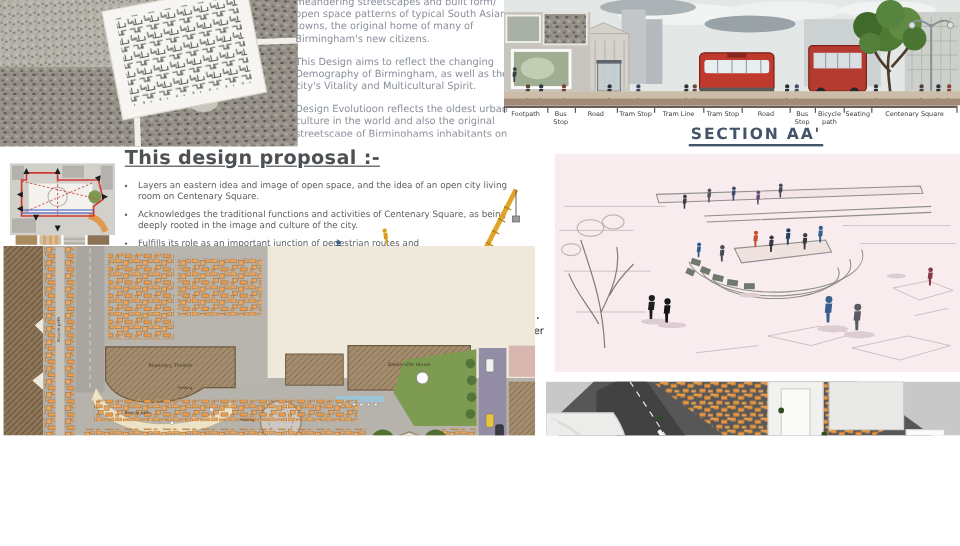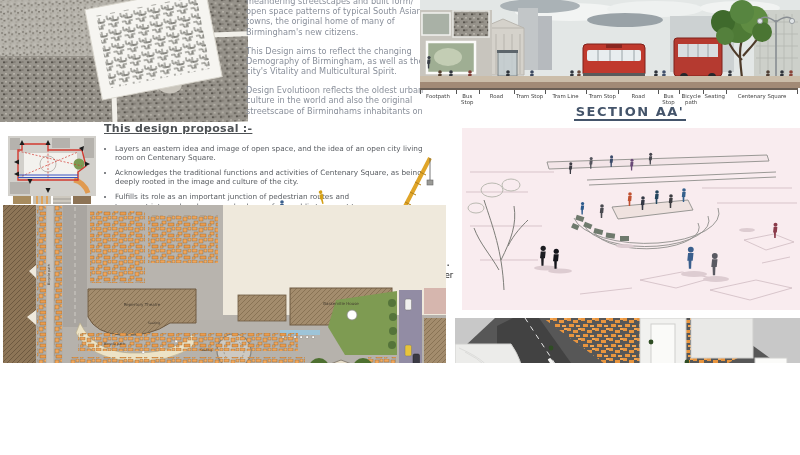--- a/index.html
+++ b/index.html
@@ -12,21 +12,21 @@
   .intro p:first-child{margin-top:-4px;}
   
   .lblrow{left:420px;top:88px;width:378px;border-top:2px solid #6b5f55;display:flex;}
   .lblcell{position:relative;font-size:5.4px;color:#3d3d3d;text-align:center;padding-top:3px;line-height:1.12;}
   .lblcell::before{content:"";position:absolute;left:0;top:0;width:1px;height:4px;background:#555;}
   .lblcell:last-child::after{content:"";position:absolute;right:0;top:0;width:1px;height:4px;background:#555;}
   .sectitle{left:440px;top:101px;width:380px;text-align:center;}
   .sectitle span{font-size:13px;font-weight:bold;letter-spacing:1.5px;color:#44546a;border-bottom:2px solid #44546a;padding:0 2px;}
   
   .proposal{left:100px;top:122px;width:345px;}
-  .proposal h3{margin:0 0 0 4px;font-size:11px;font-weight:bold;color:#4d5154;text-decoration:underline;letter-spacing:.3px;}
+  .proposal h3{margin:0 0 0 4px;font-size:16px;font-weight:bold;color:#4d5154;text-decoration:underline;letter-spacing:.3px;}
   .proposal ul{margin:9px 0 0 0;padding-left:15px;}
   .proposal li{font-size:7.3px;font-weight:normal;color:#5a5e63;line-height:1.25;margin-bottom:6px;}
   .proposal li:nth-child(1){max-width:318px;}
   .proposal li:nth-child(2){max-width:318px;}
   .proposal li:nth-child(3){max-width:250px;}
   .proposal li:nth-child(4){max-width:268px;}
   .proposal li:nth-child(5){max-width:182px;}
   .proposal li:nth-child(6){max-width:182px;}
   .proposal li:nth-child(7){max-width:205px;}
   

